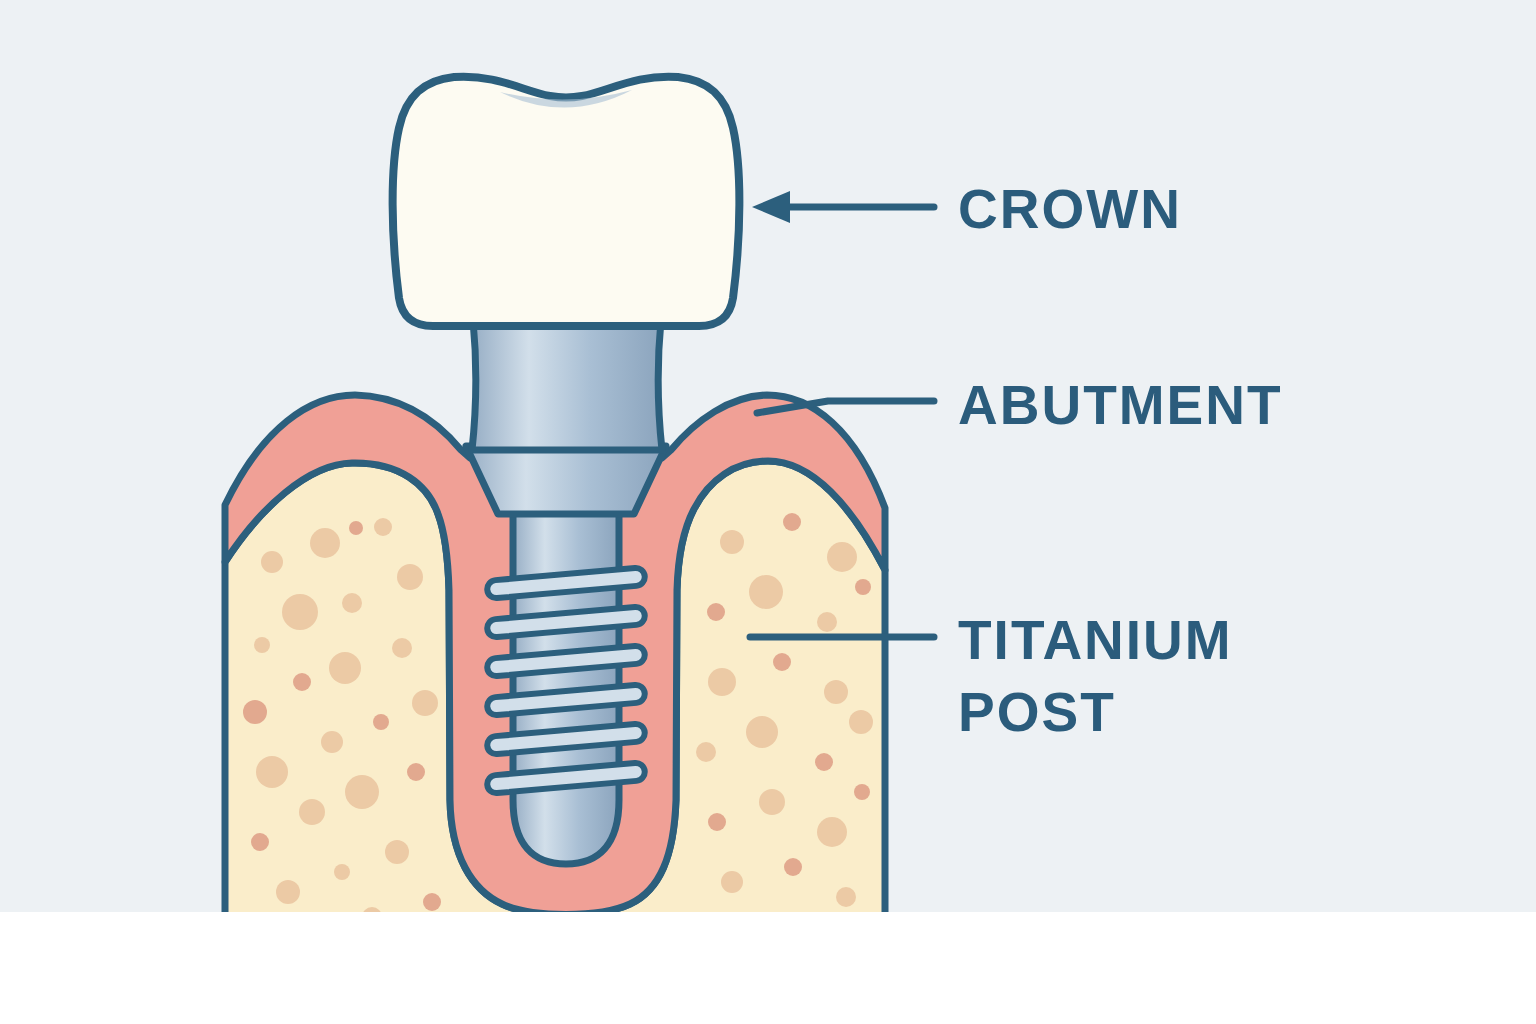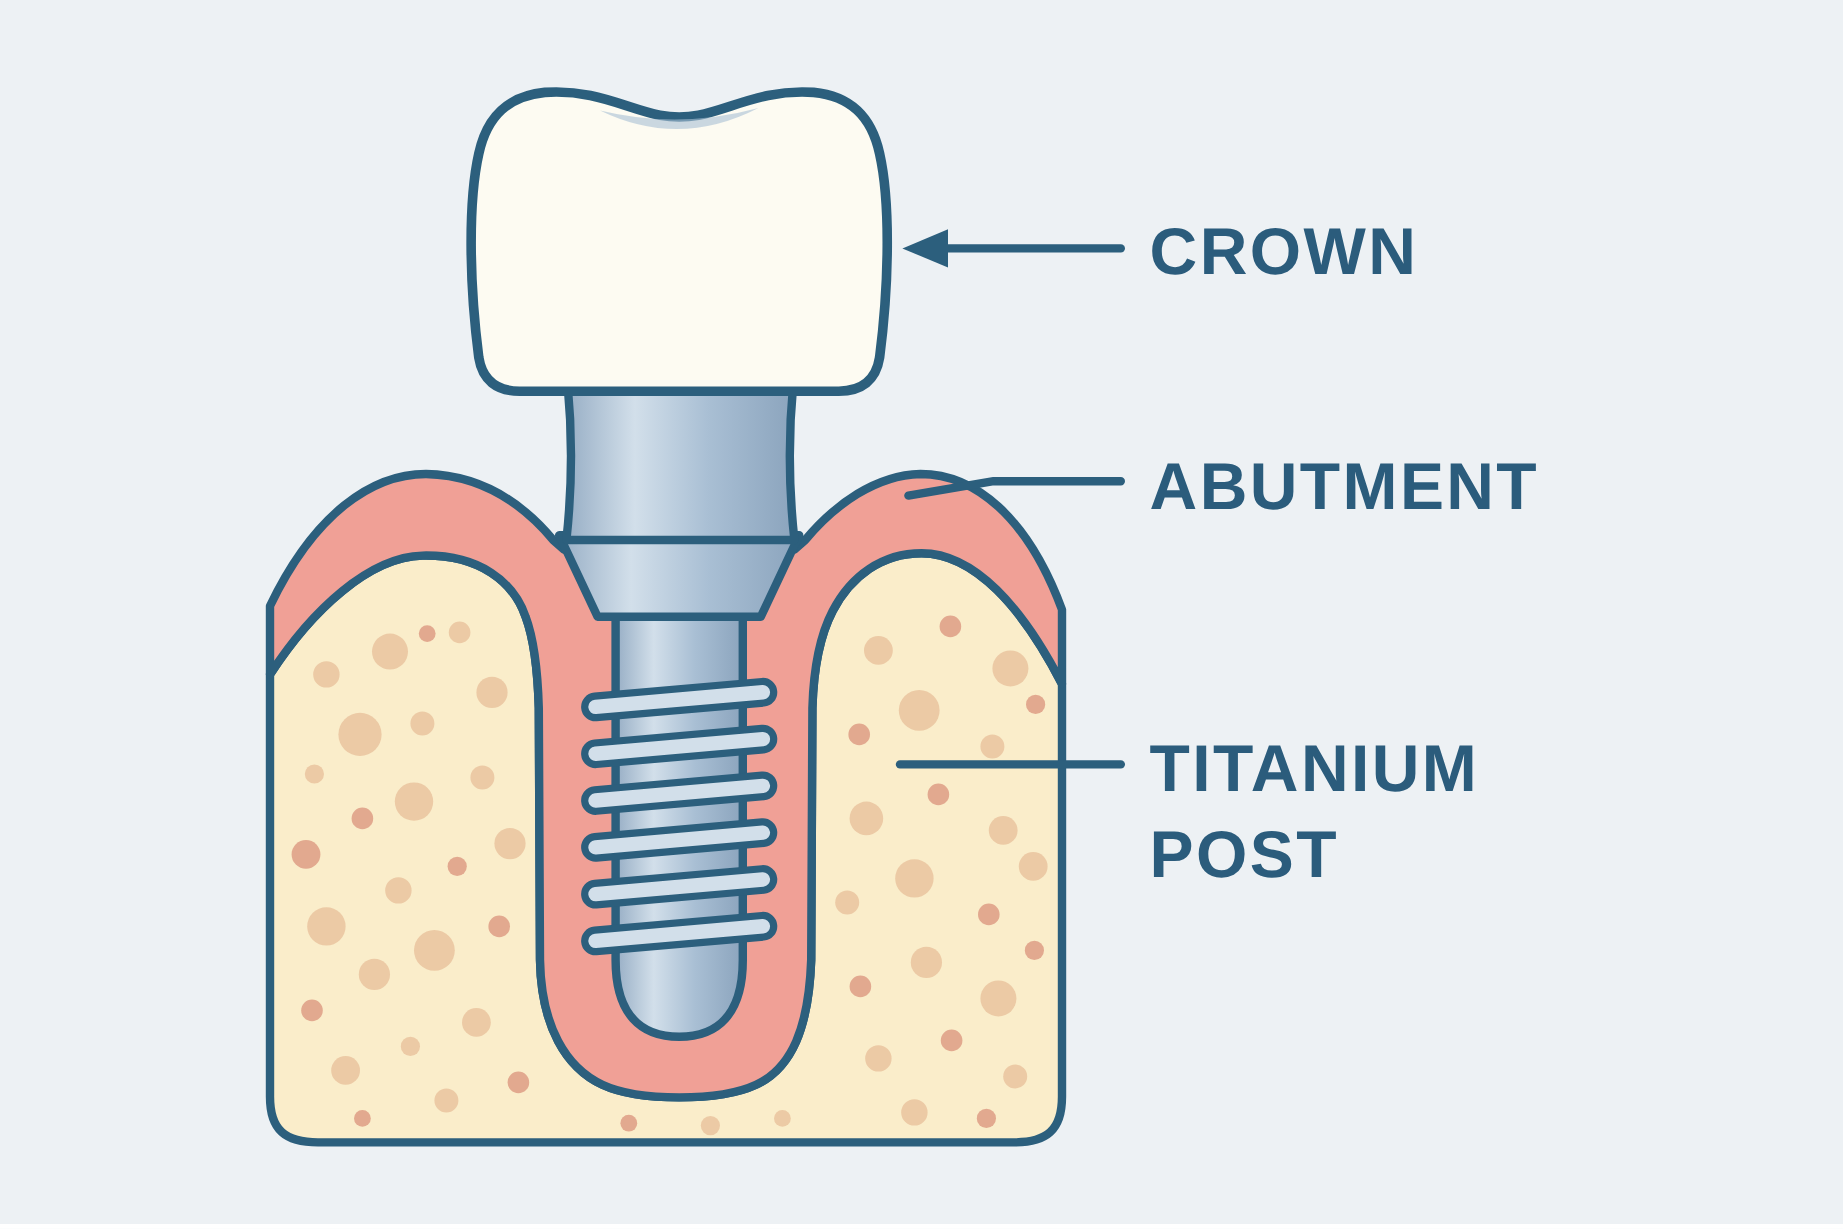--- a/index.html
+++ b/index.html
@@ -2,21 +2,21 @@
 <html style="--background: #edf1f4; --outline: #2c5f7d; --label-text: #2b5c7c; --crown-fill: #fdfbf2; --crown-shade: #a9bfd4; --metal-light: #d2dfea; --metal-mid: #a9bfd4; --metal-dark: #8ba4bd; --metal-edge: #97aec5; --gum-fill: #f0a096; --bone-fill: #faedca; --bone-dot-light: #eccaa5; --bone-dot-dark: #e2a98f;"><head>
 <meta charset="utf-8">
 <style>
   html, body {
     margin: 0;
     padding: 0;
   }
   .stage {
     position: relative;
     width: 1536px;
-    height: 1020px;
+    height: 912px;
     background: var(--background);
     font-family: "Liberation Sans", sans-serif;
     overflow: hidden;
     text-decoration: underline;
   }
   svg { display: block; }
 
   .ln {
     stroke: var(--outline);
     stroke-width: 7;

